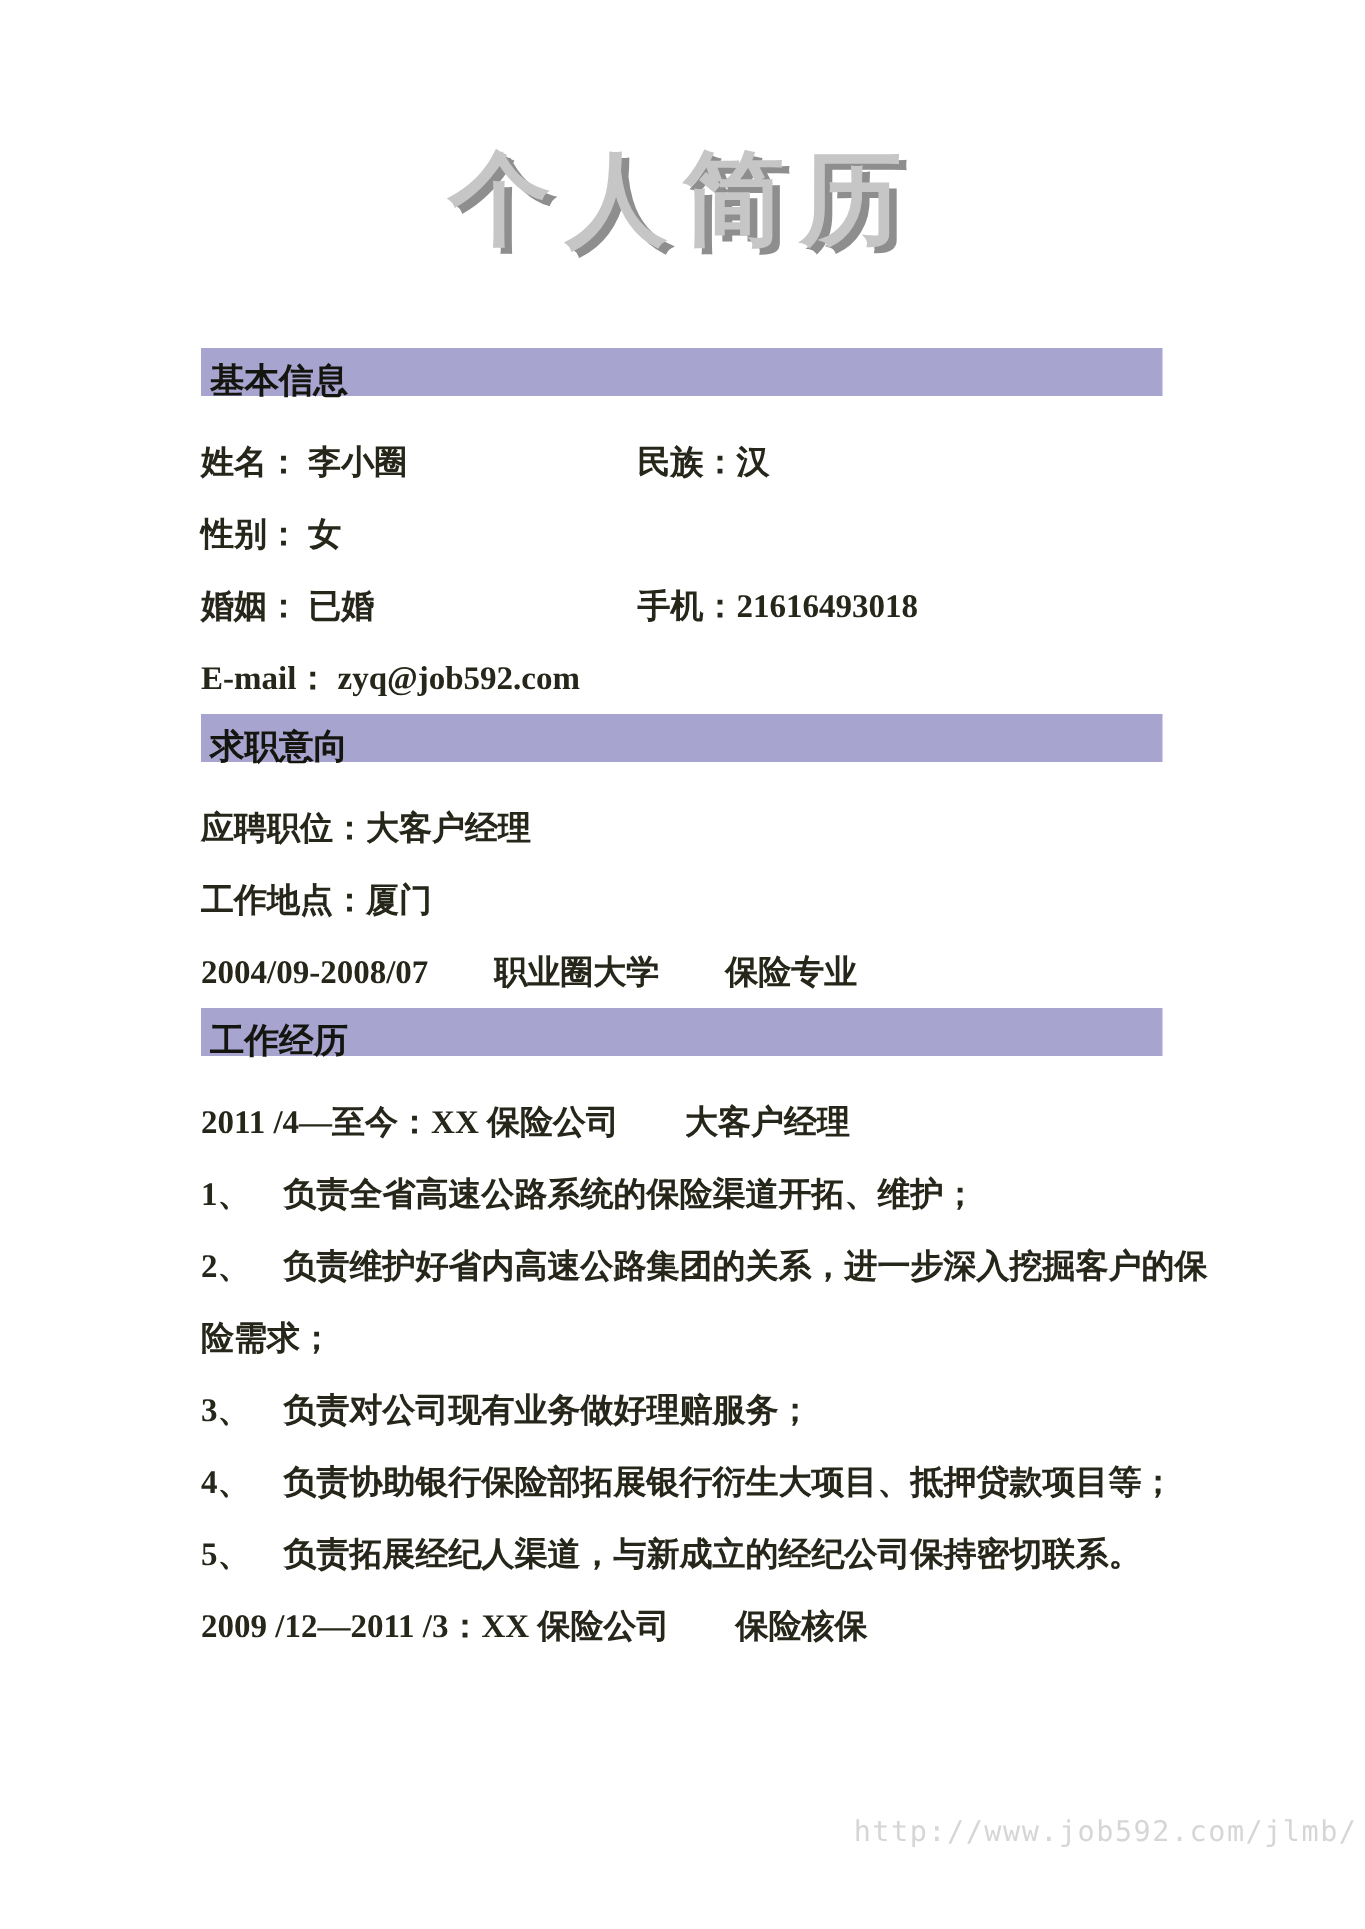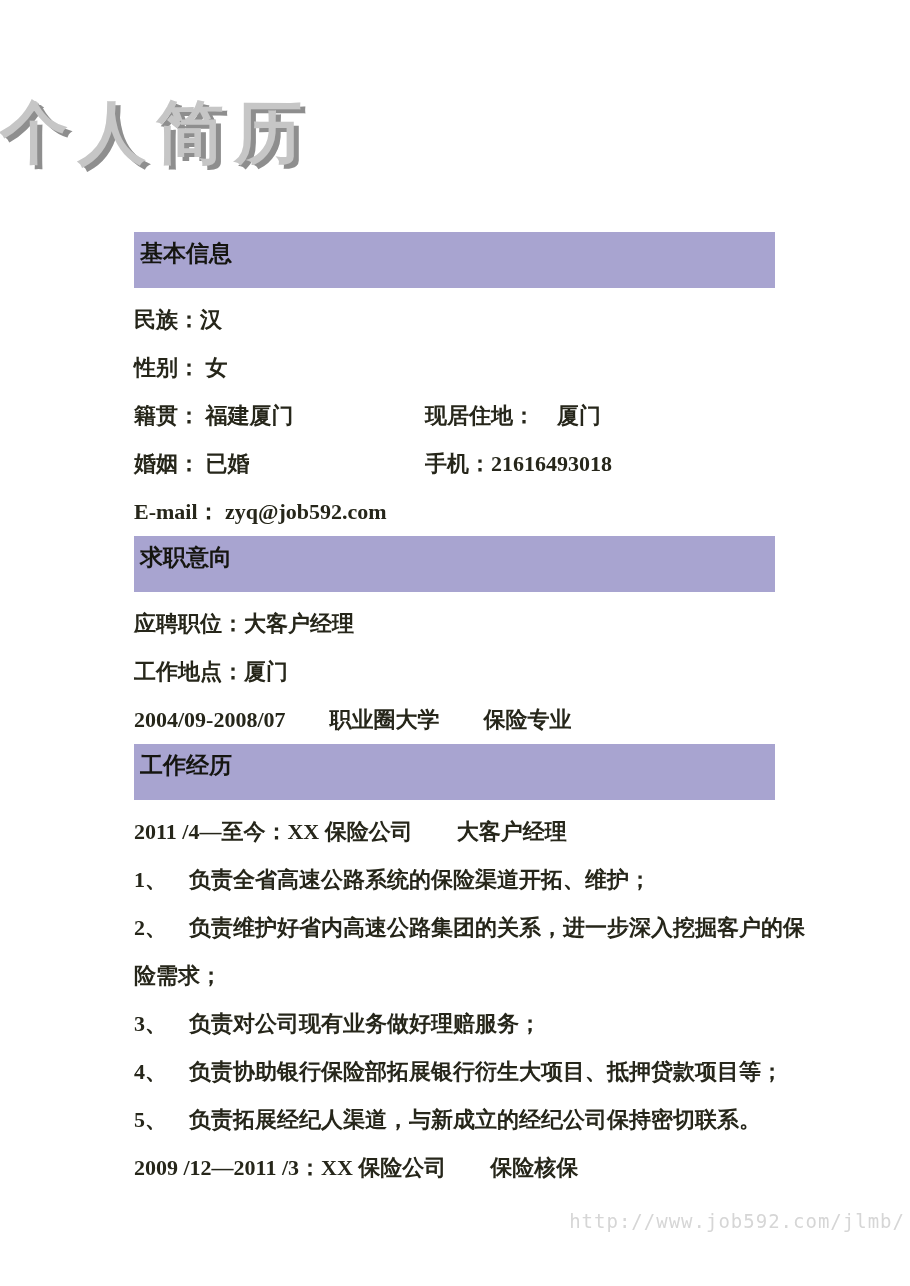--- a/index.html
+++ b/index.html
@@ -11,42 +11,42 @@
     overflow: hidden;
     font-family: "Liberation Serif", "DejaVu Serif", serif;
     font-weight: bold;
     color: #26261a;
   }
   .resume-title {
     position: absolute;
     top: 96px;
     left: 0;
     width: 910px;
-    text-align: left;
+    text-align: center;
     font-size: 68px;
     letter-spacing: 10px;
     line-height: 1.1;
     color: #c6c6c6;
     text-shadow: 5px 4px 0 #8e8e8e;
     white-space: nowrap;
   }
   .content {
     position: absolute;
     left: 134px;
     top: 232px;
     width: 641px;
   }
   .section-bar {
-    height: 56px;
+    height: 32px;
     line-height: 44px;
     background: #a8a4d0;
     padding-left: 6px;
     font-size: 23px;
     color: #151510;
-    margin-bottom: 8px;
+    margin-bottom: 20px;
     box-sizing: border-box;
   }
   .row {
     height: 48px;
     line-height: 48px;
     font-size: 22px;
     white-space: nowrap;
   }
   .row-2col { display: flex; }
   .col-left  { width: 291px; flex: 0 0 291px; }
@@ -66,28 +66,25 @@
 </head>
 <body>
 
 <div class="resume-title">个人简历</div>
 
 <div class="content">
 
   <div class="section-bar">基本信息</div>
 
   <div class="row row-2col">
+    <div class="col-left">姓名： 李小圈</div>
     <div class="col-right">民族：汉</div>
   </div>
   <div class="row row-2col">
     <div class="col-left">性别： 女</div>
-  </div>
-  <div class="row row-2col">
-    <div class="col-left">籍贯： 福建厦门</div>
-    <div class="col-right">现居住地：　厦门</div>
   </div>
   <div class="row row-2col">
     <div class="col-left">婚姻： 已婚</div>
     <div class="col-right">手机：21616493018</div>
   </div>
   <div class="row">E-mail： zyq@job592.com</div>
 
   <div class="section-bar">求职意向</div>
   <div class="row">应聘职位：大客户经理</div>
   <div class="row">工作地点：厦门</div>

